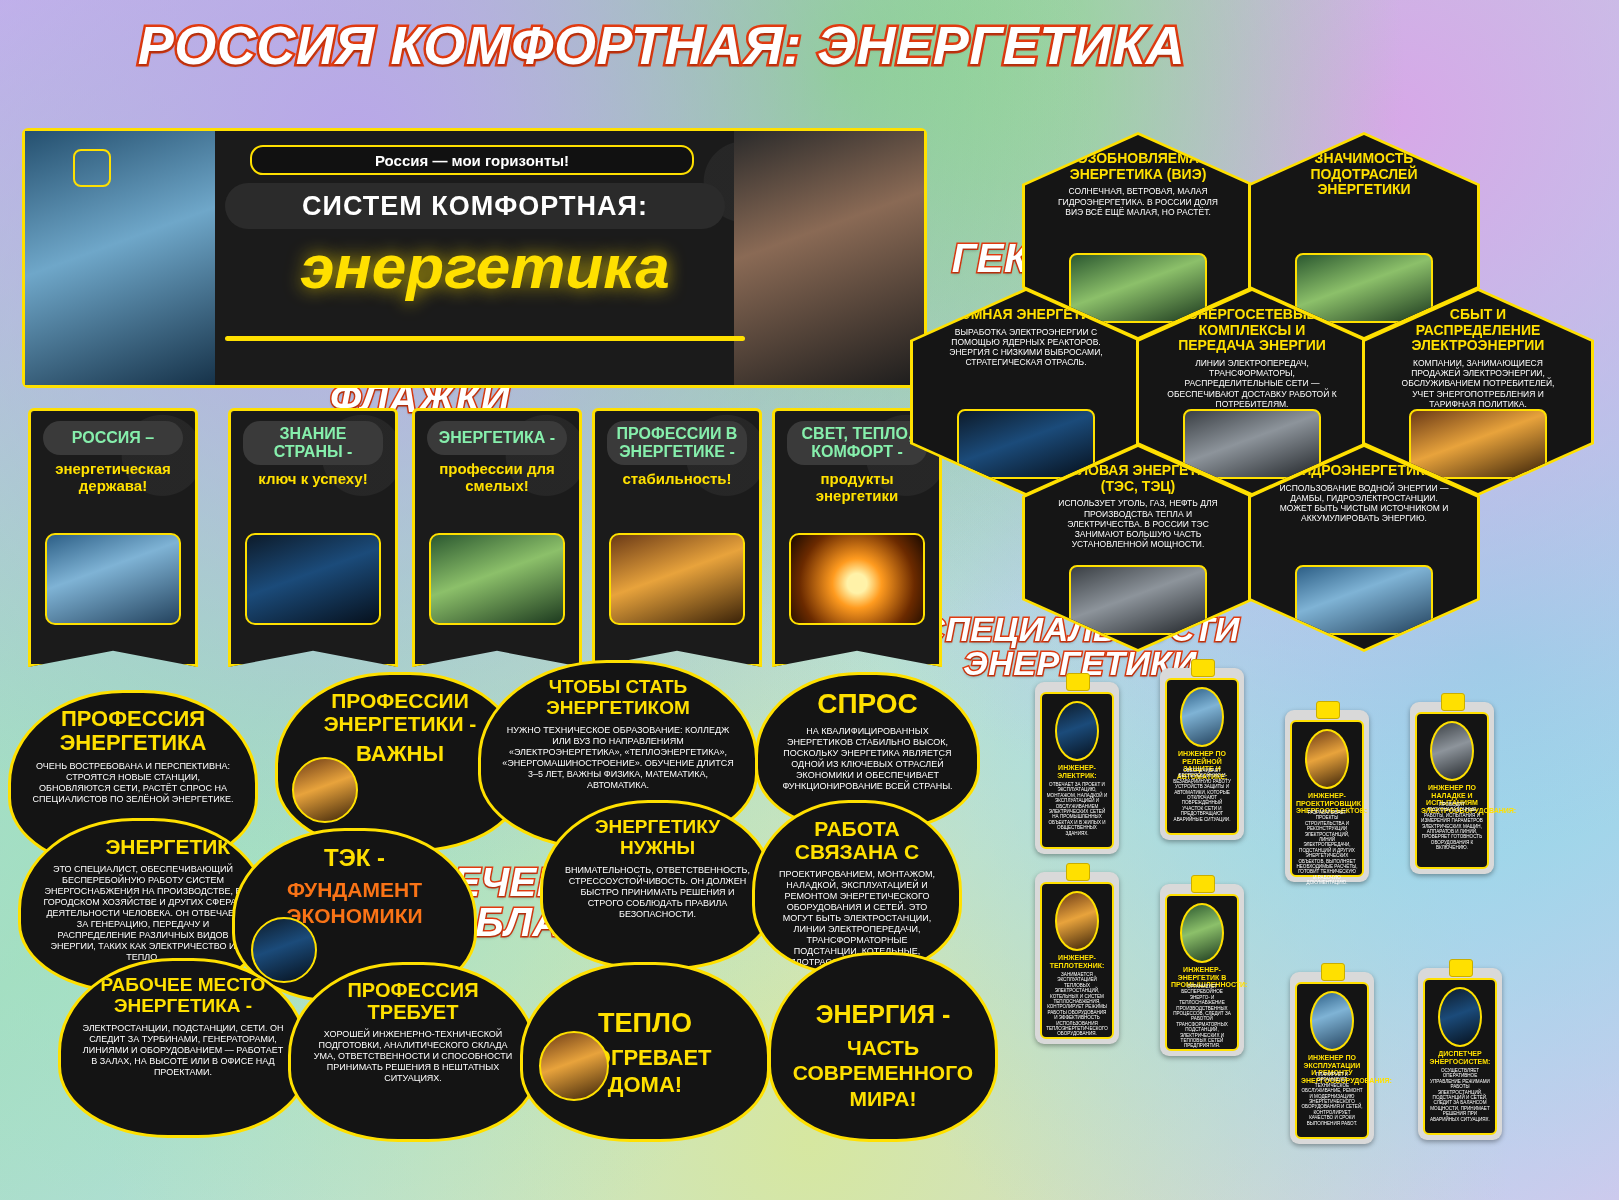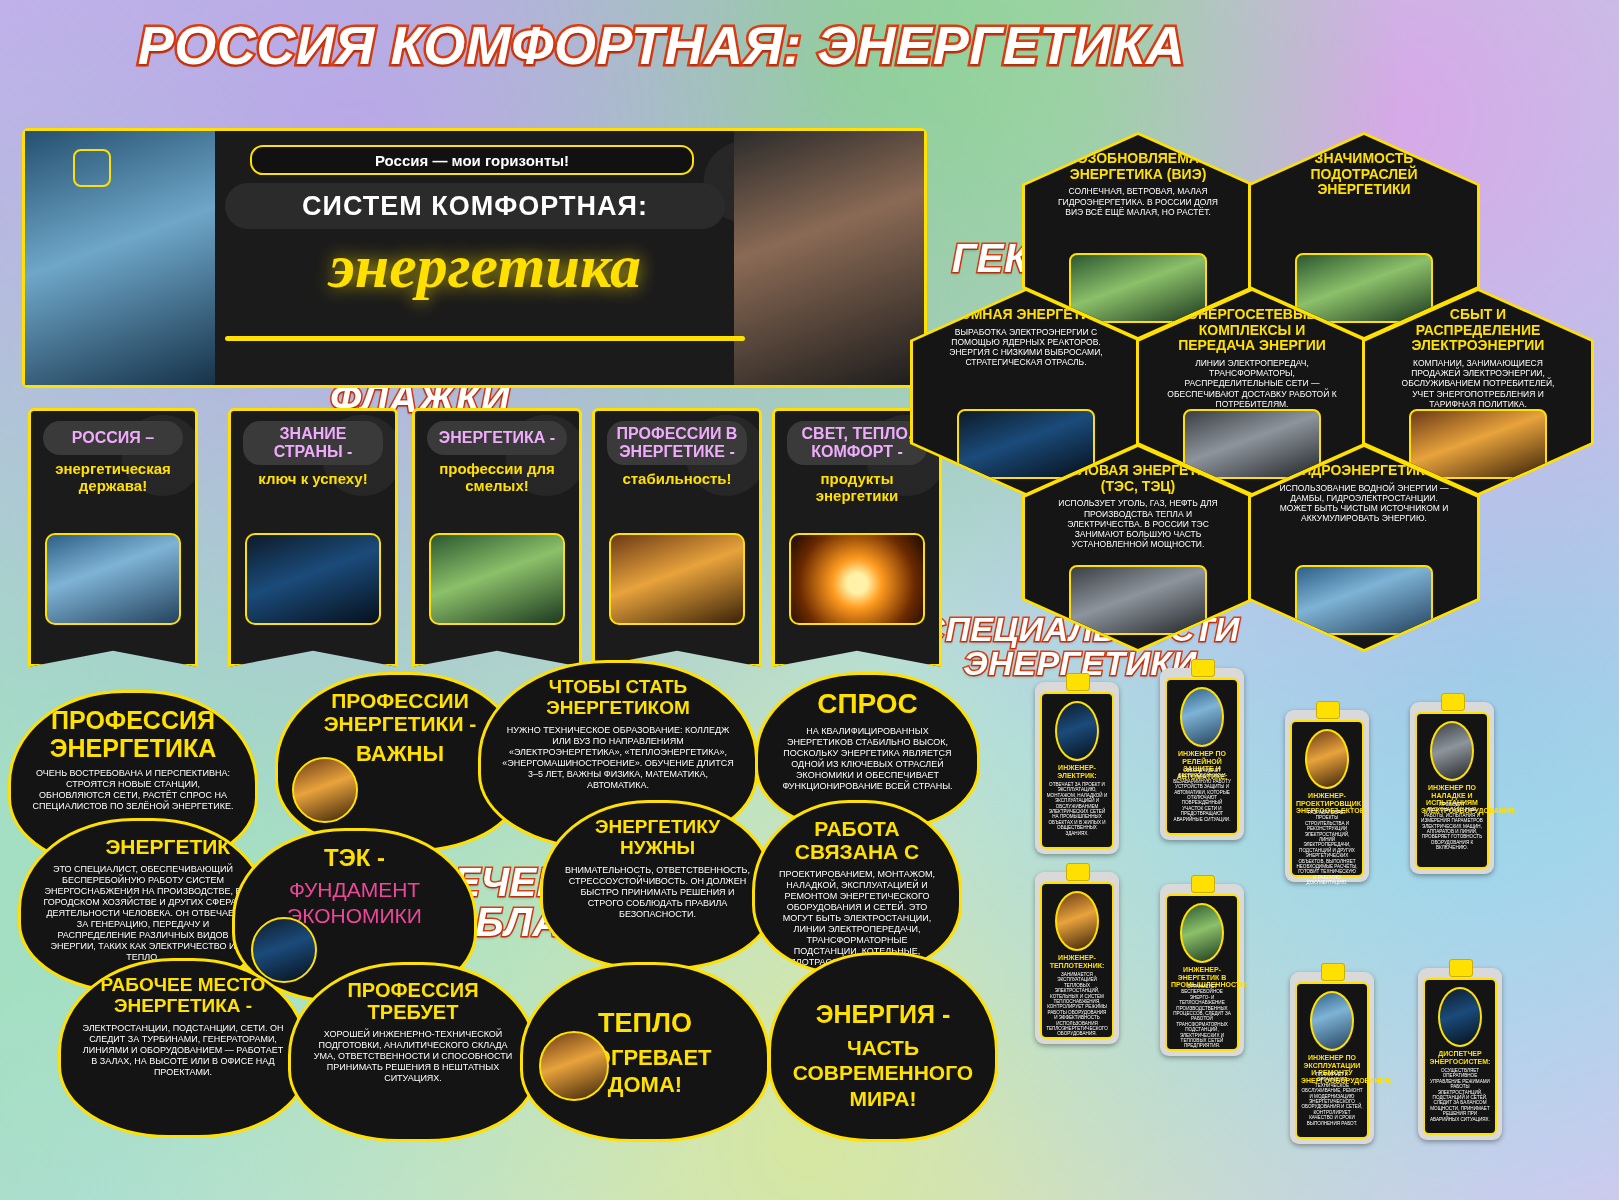--- a/index.html
+++ b/index.html
@@ -60,31 +60,31 @@
   
   #poster{position:absolute;left:22px;top:128px;width:905px;height:260px;border-radius:6px;}
   #poster .p-left,#poster .p-right{position:absolute;top:0;bottom:0;width:190px;}
   #poster .p-left{left:0;background:linear-gradient(160deg,#25506f,#6fa7c9 45%,#163249);}
   #poster .p-right{right:0;background:linear-gradient(160deg,#2b2b2b,#8a6a55 40%,#1c1c1c);}
   #poster .p-top{position:absolute;left:225px;top:14px;width:440px;height:26px;border:2px solid #ffe000;border-radius:13px;background:#111;
     display:flex;align-items:center;justify-content:center;font-size:15px;font-weight:bold;color:#fff;}
   #poster .p-band{position:absolute;left:200px;top:52px;width:500px;height:46px;background:#2b2b2b;border-radius:23px;
     display:flex;align-items:center;justify-content:center;font-size:27px;font-weight:bold;color:#fff;letter-spacing:1px;}
   #poster .p-big{position:absolute;left:180px;top:100px;width:560px;text-align:center;font-size:62px;font-weight:bold;color:#ffe000;
-    text-shadow:0 0 18px rgba(255,224,0,.75);font-style:italic;font-family:Liberation Serif, serif;}
+    text-shadow:0 0 18px rgba(255,224,0,.75);font-style:italic;}
   #poster .p-rule{position:absolute;left:200px;top:205px;width:520px;height:5px;background:#ffe000;border-radius:3px;}
   #poster .p-logo{position:absolute;left:48px;top:18px;width:34px;height:34px;border:2px solid #ffe000;border-radius:8px;}
 
   
   .flag{position:absolute;top:408px;width:170px;height:228px;border-radius:6px 6px 0 0;}
   .flag:after{content:"";position:absolute;left:-3px;right:-3px;bottom:-34px;height:36px;
     background:#1b1b1b;border:3px solid #ffe000;border-top:none;
     clip-path:polygon(0 0,100% 0,100% 100%,50% 55%,0 100%);box-sizing:border-box;}
   .flag .f-head{margin:10px auto 0;width:140px;min-height:34px;background:#3a3a3a;border-radius:17px;
-    display:flex;align-items:center;justify-content:center;text-align:center;color:#f0abfc;font-weight:bold;font-size:16px;padding:4px;box-sizing:border-box;}
+    display:flex;align-items:center;justify-content:center;text-align:center;color:#86efac;font-weight:bold;font-size:16px;padding:4px;box-sizing:border-box;}
   .flag .f-sub{margin:6px 8px 0;text-align:center;color:#ffe000;font-weight:bold;font-size:15px;line-height:1.1;}
   .flag .f-img{position:absolute;left:14px;right:14px;bottom:8px;height:88px;border:2px solid #ffe000;border-radius:10px;}
   #flag0{left:28px;} #flag1{left:228px;} #flag2{left:412px;} #flag3{left:592px;} #flag4{left:772px;}
 
   
   .hex{position:absolute;width:232px;height:208px;background:#ffe000;
     clip-path:polygon(50% 0,100% 25%,100% 75%,50% 100%,0 75%,0 25%);}
   .hex .inner{position:absolute;inset:3px;background:#151515;
     clip-path:polygon(50% 0,100% 25%,100% 75%,50% 100%,0 75%,0 25%);
     display:flex;flex-direction:column;align-items:center;padding-top:16px;box-sizing:border-box;}
@@ -218,21 +218,21 @@
 </div>
 <div class="hex" style="left:1248px;top:444px;">
   <div class="inner">
     <div class="h-title">ГИДРОЭНЕРГЕТИКА</div>
     <div class="h-txt">ИСПОЛЬЗОВАНИЕ ВОДНОЙ ЭНЕРГИИ — ДАМБЫ, ГИДРОЭЛЕКТРОСТАНЦИИ. МОЖЕТ БЫТЬ ЧИСТЫМ ИСТОЧНИКОМ И АККУМУЛИРОВАТЬ ЭНЕРГИЮ.</div>
     <div class="h-img ph"></div>
   </div>
 </div>
 
 <div class="cloud" style="left:8px;top:690px;width:250px;height:180px;">
-  <div class="c-title" style="font-size:25px;">ПРОФЕССИЯ
+  <div class="c-title" style="font-size:22px;">ПРОФЕССИЯ
 ЭНЕРГЕТИКА</div>
   <div class="c-txt">ОЧЕНЬ ВОСТРЕБОВАНА И ПЕРСПЕКТИВНА: СТРОЯТСЯ НОВЫЕ СТАНЦИИ, ОБНОВЛЯЮТСЯ СЕТИ, РАСТЁТ СПРОС НА СПЕЦИАЛИСТОВ ПО ЗЕЛЁНОЙ ЭНЕРГЕТИКЕ.</div>
 </div>
 
 <div class="cloud" style="left:275px;top:672px;width:250px;height:180px;">
   <div class="c-title" style="font-size:21px;">ПРОФЕССИИ
 ЭНЕРГЕТИКИ -</div>
   <div class="c-txt" style="font-size:22px;font-weight:bold;color:#ffe000;">ВАЖНЫ</div>
   <div class="c-img ph warm" style="left:14px;top:82px;width:62px;height:62px;"></div>
 </div>
@@ -260,21 +260,21 @@
 </div>
 
 <div class="cloud" style="left:752px;top:800px;width:210px;height:175px;">
   <div class="c-title" style="font-size:21px;">РАБОТА
 СВЯЗАНА С</div>
   <div class="c-txt">ПРОЕКТИРОВАНИЕМ, МОНТАЖОМ, НАЛАДКОЙ, ЭКСПЛУАТАЦИЕЙ И РЕМОНТОМ ЭНЕРГЕТИЧЕСКОГО ОБОРУДОВАНИЯ И СЕТЕЙ. ЭТО МОГУТ БЫТЬ ЭЛЕКТРОСТАНЦИИ, ЛИНИИ ЭЛЕКТРОПЕРЕДАЧИ, ТРАНСФОРМАТОРНЫЕ ПОДСТАНЦИИ, КОТЕЛЬНЫЕ, ТЕПЛОТРАССЫ И МНОГОЕ ДРУГОЕ.</div>
 </div>
 
 <div class="cloud" style="left:232px;top:828px;width:245px;height:175px;">
   <div class="c-title" style="font-size:24px;">ТЭК -</div>
-  <div class="c-txt" style="font-size:21px;font-weight:normal;color:#ec4899;">ФУНДАМЕНТ ЭКОНОМИКИ</div>
+  <div class="c-txt" style="font-size:21px;font-weight:bold;color:#f97316;">ФУНДАМЕНТ ЭКОНОМИКИ</div>
   <div class="c-img ph night" style="left:16px;top:86px;width:62px;height:62px;"></div>
 </div>
 
 <div class="cloud" style="left:58px;top:958px;width:250px;height:180px;">
   <div class="c-title" style="font-size:19px;">РАБОЧЕЕ МЕСТО
 ЭНЕРГЕТИКА -</div>
   <div class="c-txt">ЭЛЕКТРОСТАНЦИИ, ПОДСТАНЦИИ, СЕТИ. ОН СЛЕДИТ ЗА ТУРБИНАМИ, ГЕНЕРАТОРАМИ, ЛИНИЯМИ И ОБОРУДОВАНИЕМ — РАБОТАЕТ В ЗАЛАХ, НА ВЫСОТЕ ИЛИ В ОФИСЕ НАД ПРОЕКТАМИ.</div>
 </div>
 
 <div class="cloud" style="left:288px;top:962px;width:250px;height:180px;">

